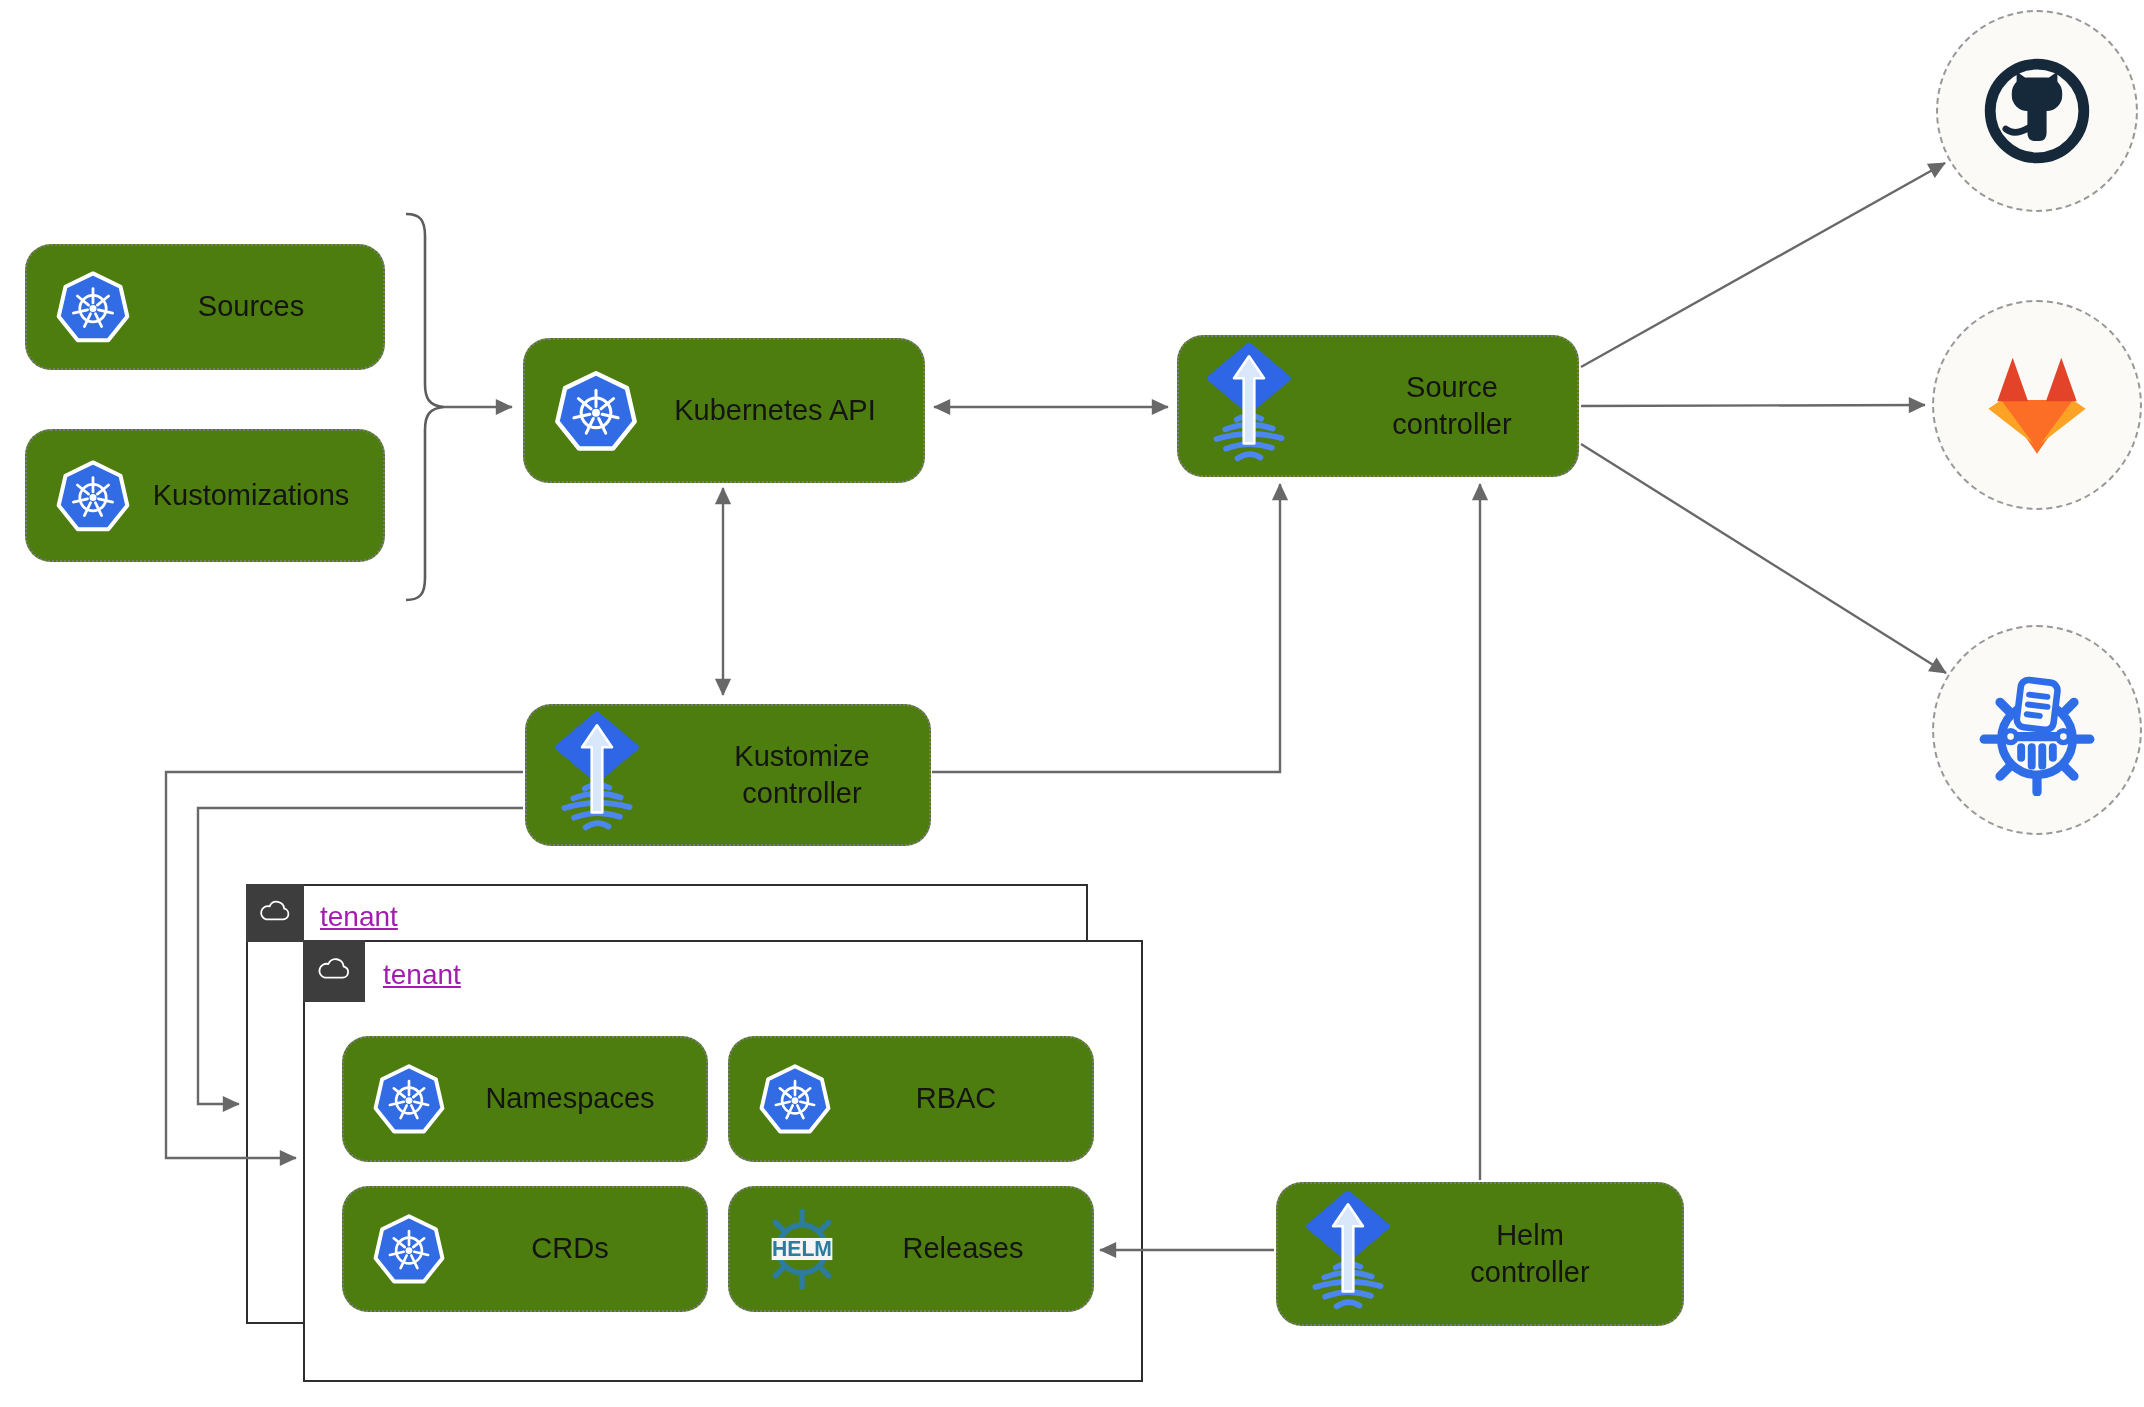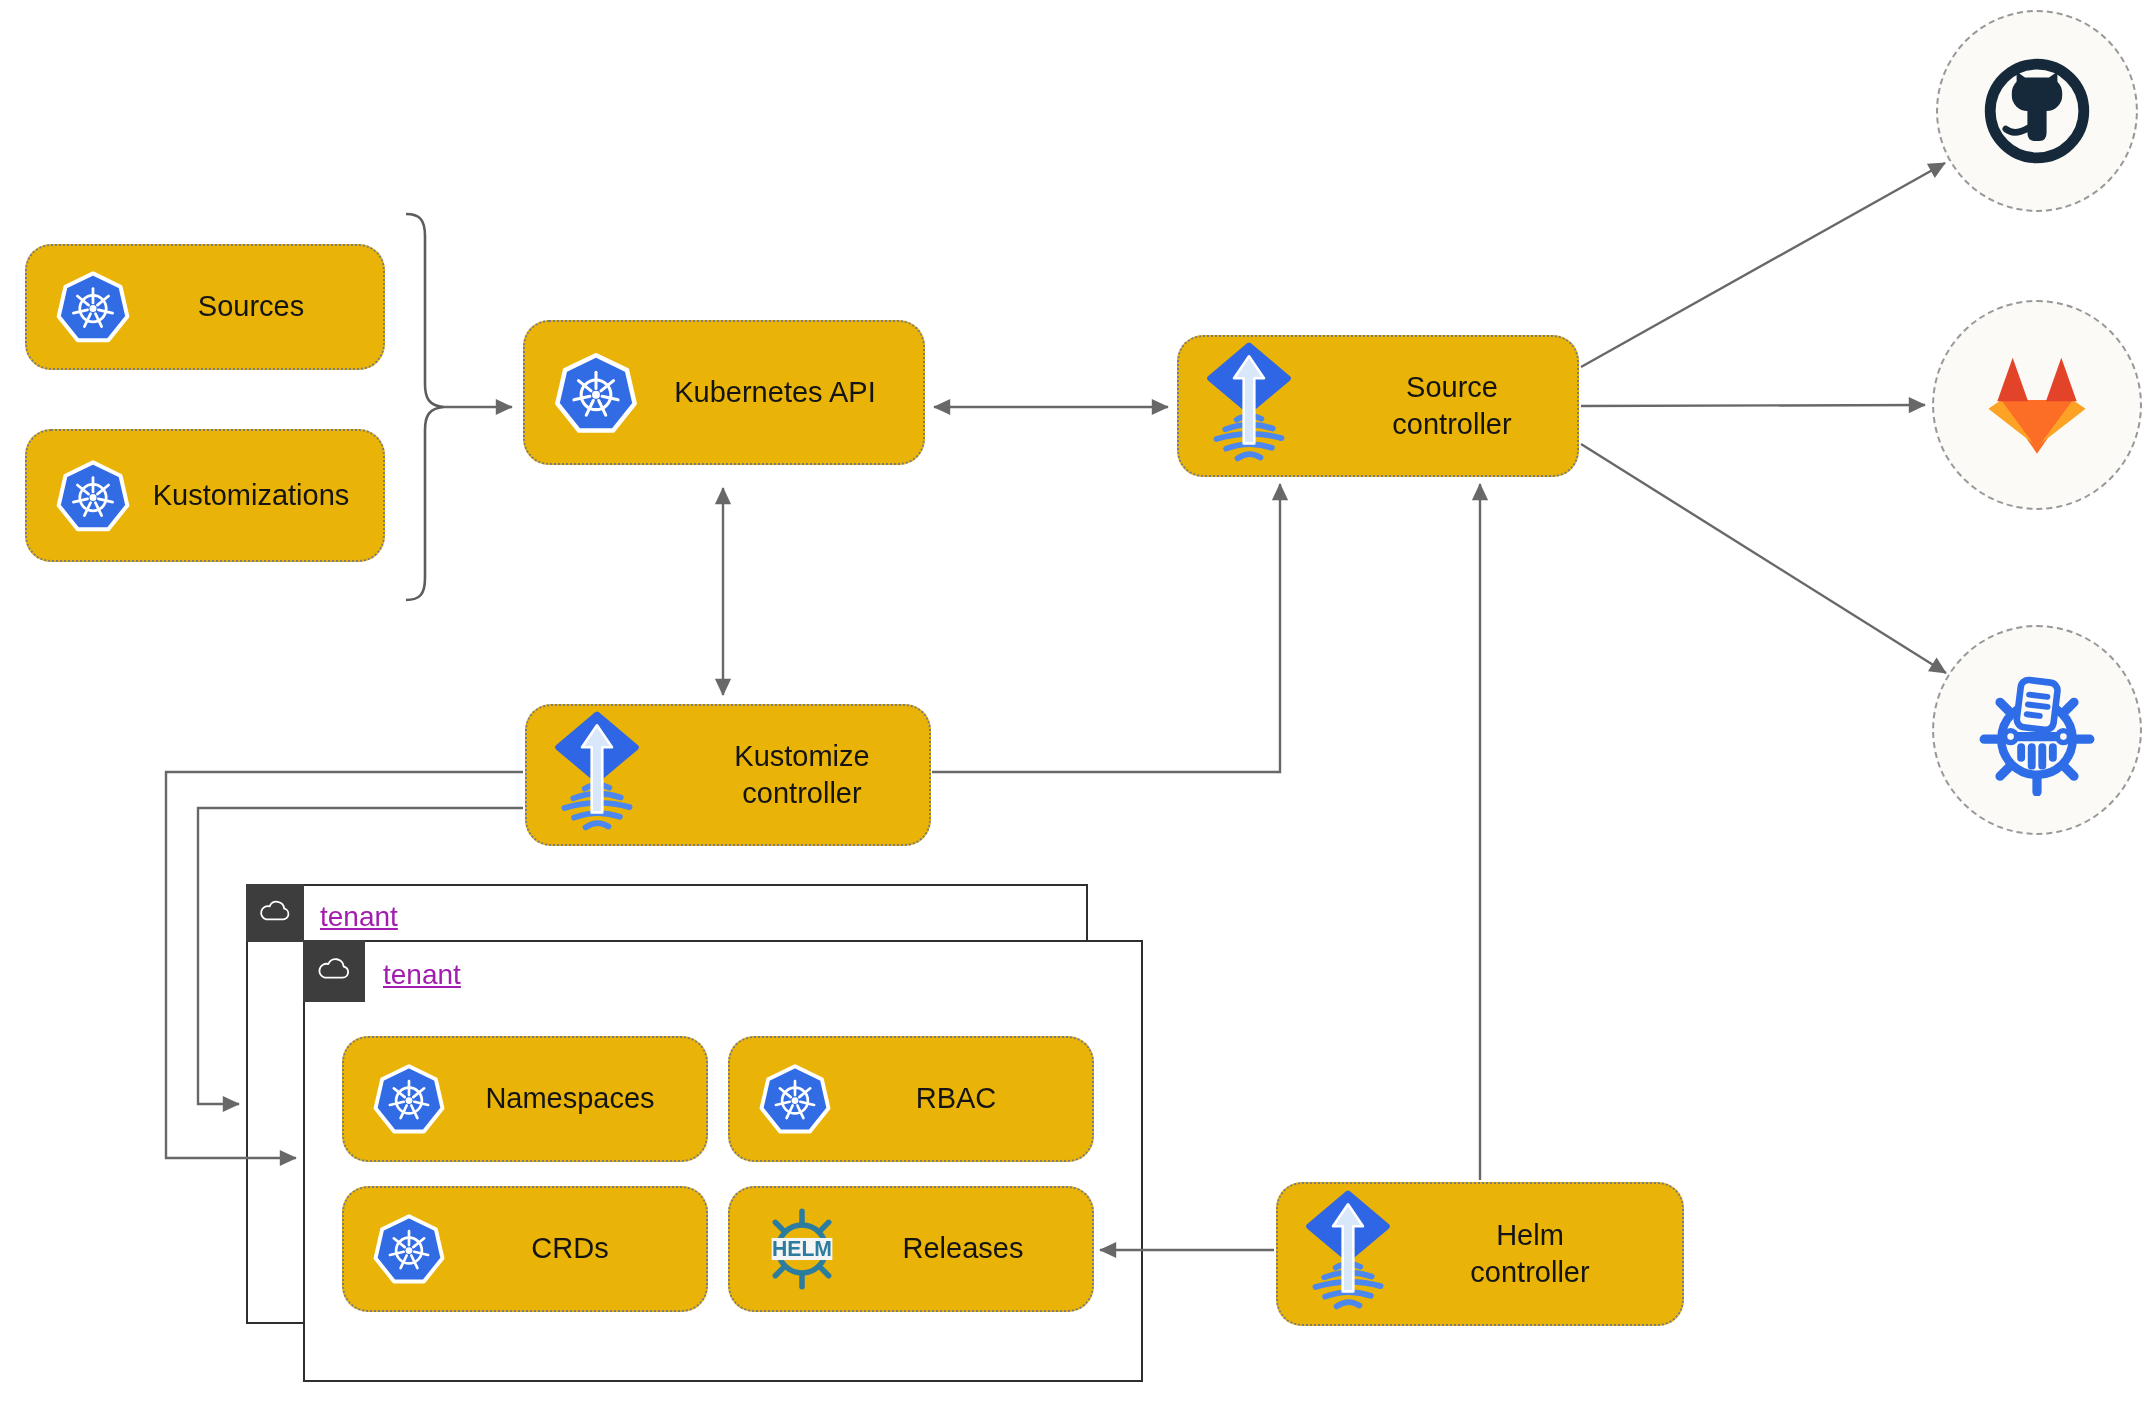--- a/index.html
+++ b/index.html
@@ -2,21 +2,21 @@
 <html><head>
 <meta charset="utf-8">
 <style>
   html,body{margin:0;padding:0;background:#ffffff;}
   .canvas{
     position:relative;width:2144px;height:1407px;background:#ffffff;
     font-family:"Liberation Sans","DejaVu Sans",sans-serif;overflow:hidden;
   }
   
   .node{
-    position:absolute;background:#eab308;border:2px dotted #7b7b7b;border-radius:26px;
+    position:absolute;background:#4d7c0f;border:2px dotted #7b7b7b;border-radius:26px;
     display:flex;align-items:center;box-sizing:border-box;z-index:10;padding-left:26px;
   }
   .node .label{
     flex:1;text-align:center;font-size:29px;color:#141414;line-height:1.28;
     white-space:pre-line;padding-right:14px;
   }
   .icon-wrap{flex:0 0 auto;display:flex;align-items:center;justify-content:center;}
   
   .endpoint{
     position:absolute;border:2.5px dashed #989898;border-radius:50%;background:#fbfaf6;
@@ -204,21 +204,21 @@
 
   <div class="node" style="left:25px;top:429px;width:360px;height:133px;">
     <span class="icon-wrap">
       <svg width="80" height="80" viewBox="0 0 100 100">
           <use href="#sym-k8s" xlink:href="#sym-k8s"></use>
         </svg>
     </span>
     <div class="label">Kustomizations</div>
   </div>
 
-  <div class="node" style="left:523px;top:320px;width:402px;height:145px;">
+  <div class="node" style="left:523px;top:338px;width:402px;height:145px;">
     <span class="icon-wrap">
       <svg width="90" height="90" viewBox="0 0 100 100">
           <use href="#sym-k8s" xlink:href="#sym-k8s"></use>
         </svg>
     </span>
     <div class="label">Kubernetes API</div>
   </div>
 
   <div class="node" style="left:1177px;top:335px;width:402px;height:142px;gap:48px;">
     <span class="icon-wrap">

